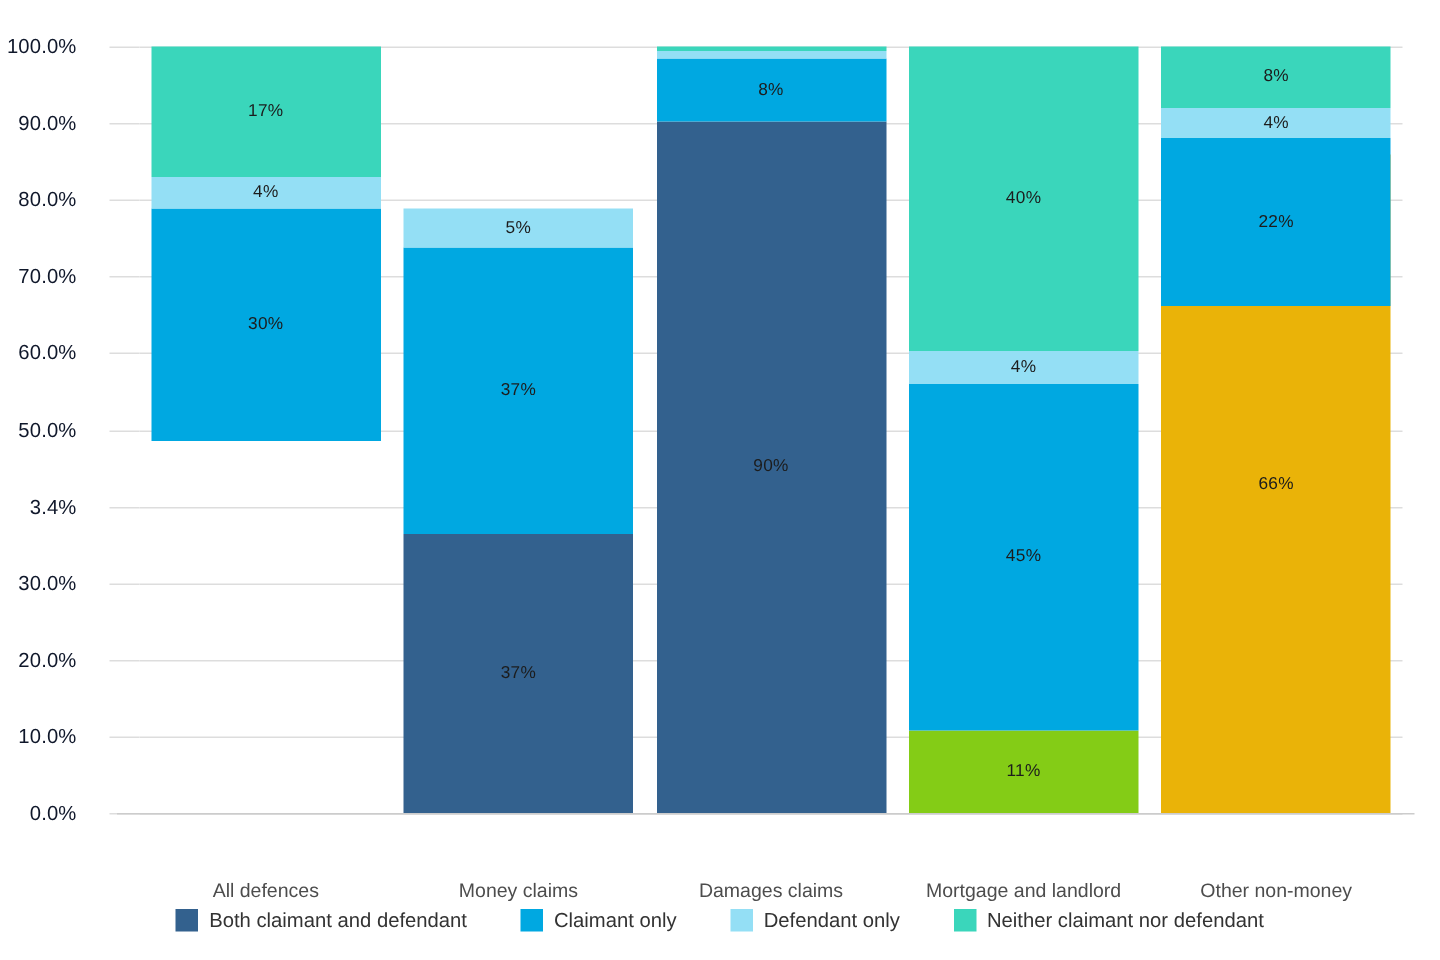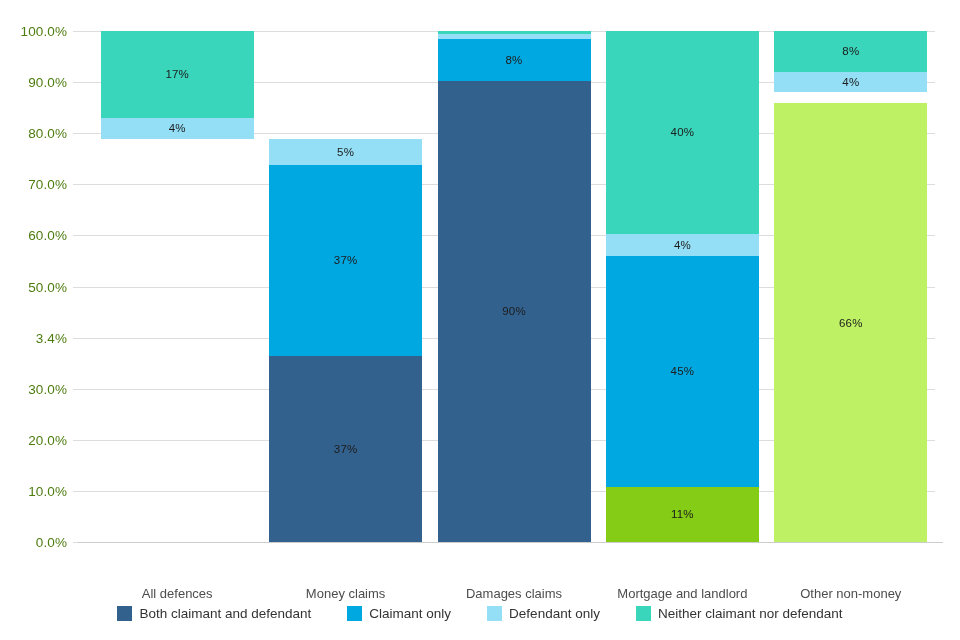--- a/index.html
+++ b/index.html
@@ -67,24 +67,24 @@
 
   .y-labels {
     position: absolute;
     left: 0;
     top: 31px;
     width: 67px;
     height: 511px;
   }
   .y-label {
     position: absolute;
-    right: 0;
+    right: 16px;
     transform: translateY(-50%);
     font-size: 13.5px;
-    color: #4d7c0f;
+    color: #0f172a;
     white-space: nowrap;
     letter-spacing: 0.1px;
   }
 
   
   .bars {
     position: absolute;
     left: 0;
     top: 0;
     width: 100%;
@@ -214,20 +214,23 @@
         <div class="gridline" style="top: 256px;"></div>
         <div class="gridline" style="top: 204px;"></div>
         <div class="gridline" style="top: 153px;"></div>
         <div class="gridline" style="top: 102px;"></div>
         <div class="gridline" style="top: 51px;"></div>
         <div class="gridline" style="top: 0px;"></div>
       </div>
     <div class="bars">
         <div class="bar-group" style="left: 7.7px; width: 153px;">
           <div class="bar-stack">
+            <div class="segment" style="bottom: 248.346px; height: 154.833px; background: rgb(0, 168, 225);">
+              <span class="segment-label">30%</span>
+            </div>
             <div class="segment" style="bottom: 403.179px; height: 20.951px; background: rgb(148, 223, 245);">
               <span class="segment-label">4%</span>
             </div>
             <div class="segment" style="bottom: 424.13px; height: 86.87px; background: rgb(58, 214, 187);">
               <span class="segment-label">17%</span>
             </div>
           </div>
         </div>
         <div class="bar-group" style="left: 176.1px; width: 153px;">
           <div class="bar-stack">
@@ -265,22 +268,25 @@
             <div class="segment" style="bottom: 286.16px; height: 21.973px; background: rgb(148, 223, 245);">
               <span class="segment-label">4%</span>
             </div>
             <div class="segment" style="bottom: 308.133px; height: 202.867px; background: rgb(58, 214, 187);">
               <span class="segment-label">40%</span>
             </div>
           </div>
         </div>
         <div class="bar-group" style="left: 681.3px; width: 153px;">
           <div class="bar-stack">
-            <div class="segment" style="bottom: 0px; height: 439px; background: #bef264;">
+            <div class="segment" style="bottom: 0px; height: 439px; background: #eab308;">
               <span class="segment-label">66%</span>
+            </div>
+            <div class="segment" style="bottom: 338.282px; height: 111.398px; background: rgb(0, 168, 225);">
+              <span class="segment-label">22%</span>
             </div>
             <div class="segment" style="bottom: 449.68px; height: 20.44px; background: rgb(148, 223, 245);">
               <span class="segment-label">4%</span>
             </div>
             <div class="segment" style="bottom: 470.12px; height: 40.88px; background: rgb(58, 214, 187);">
               <span class="segment-label">8%</span>
             </div>
           </div>
         </div>
       </div>

